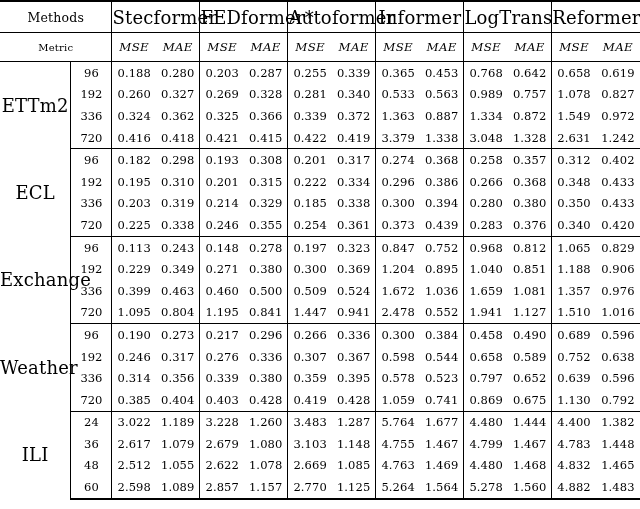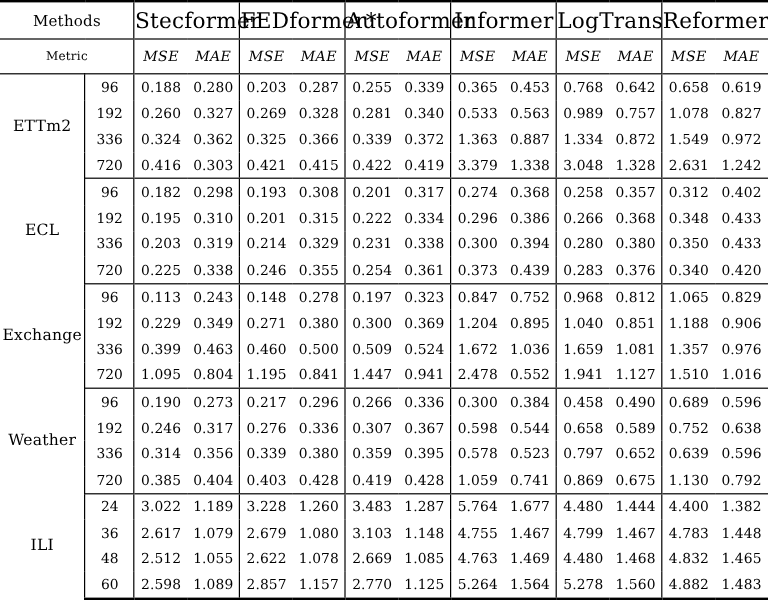--- a/index.html
+++ b/index.html
@@ -65,21 +65,21 @@
   }
   .hdr-metric {
     font-size: 11.8px;
     height: 28px;
     letter-spacing: 0.3px;
     font-style: italic;
   }
 
   
   .dataset-label {
-    font-size: 13px;
+    font-size: 18px;
     text-align: center;
     letter-spacing: 0.2px;
   }
   .horizon-cell {
     font-size: 11.5px;
     text-align: right;
     padding-right: 7px;
   }
   .value-cell {
     font-size: 11.5px;
@@ -179,21 +179,21 @@
         <td class="value-cell vrule-left">1.363</td>
         <td class="value-cell">0.887</td>
         <td class="value-cell vrule-left">1.334</td>
         <td class="value-cell">0.872</td>
         <td class="value-cell vrule-left">1.549</td>
         <td class="value-cell">0.972</td>
       </tr>
       <tr class="blocksep-row">
         <td class="horizon-cell vrule-left">720</td>
         <td class="value-cell best vrule-left">0.416</td>
-        <td class="value-cell">0.303</td>
+        <td class="value-cell">0.418</td>
         <td class="value-cell vrule-left">0.421</td>
         <td class="value-cell best">0.415</td>
         <td class="value-cell vrule-left">0.422</td>
         <td class="value-cell">0.419</td>
         <td class="value-cell vrule-left">3.379</td>
         <td class="value-cell">1.338</td>
         <td class="value-cell vrule-left">3.048</td>
         <td class="value-cell">1.328</td>
         <td class="value-cell vrule-left">2.631</td>
         <td class="value-cell">1.242</td>
@@ -228,21 +228,21 @@
         <td class="value-cell">0.368</td>
         <td class="value-cell vrule-left">0.348</td>
         <td class="value-cell">0.433</td>
       </tr>
       <tr>
         <td class="horizon-cell vrule-left">336</td>
         <td class="value-cell best vrule-left">0.203</td>
         <td class="value-cell best">0.319</td>
         <td class="value-cell vrule-left">0.214</td>
         <td class="value-cell">0.329</td>
-        <td class="value-cell vrule-left">0.231</td>
+        <td class="value-cell vrule-left">0.185</td>
         <td class="value-cell">0.338</td>
         <td class="value-cell vrule-left">0.300</td>
         <td class="value-cell">0.394</td>
         <td class="value-cell vrule-left">0.280</td>
         <td class="value-cell">0.380</td>
         <td class="value-cell vrule-left">0.350</td>
         <td class="value-cell">0.433</td>
       </tr>
       <tr class="blocksep-row">
         <td class="horizon-cell vrule-left">720</td>

